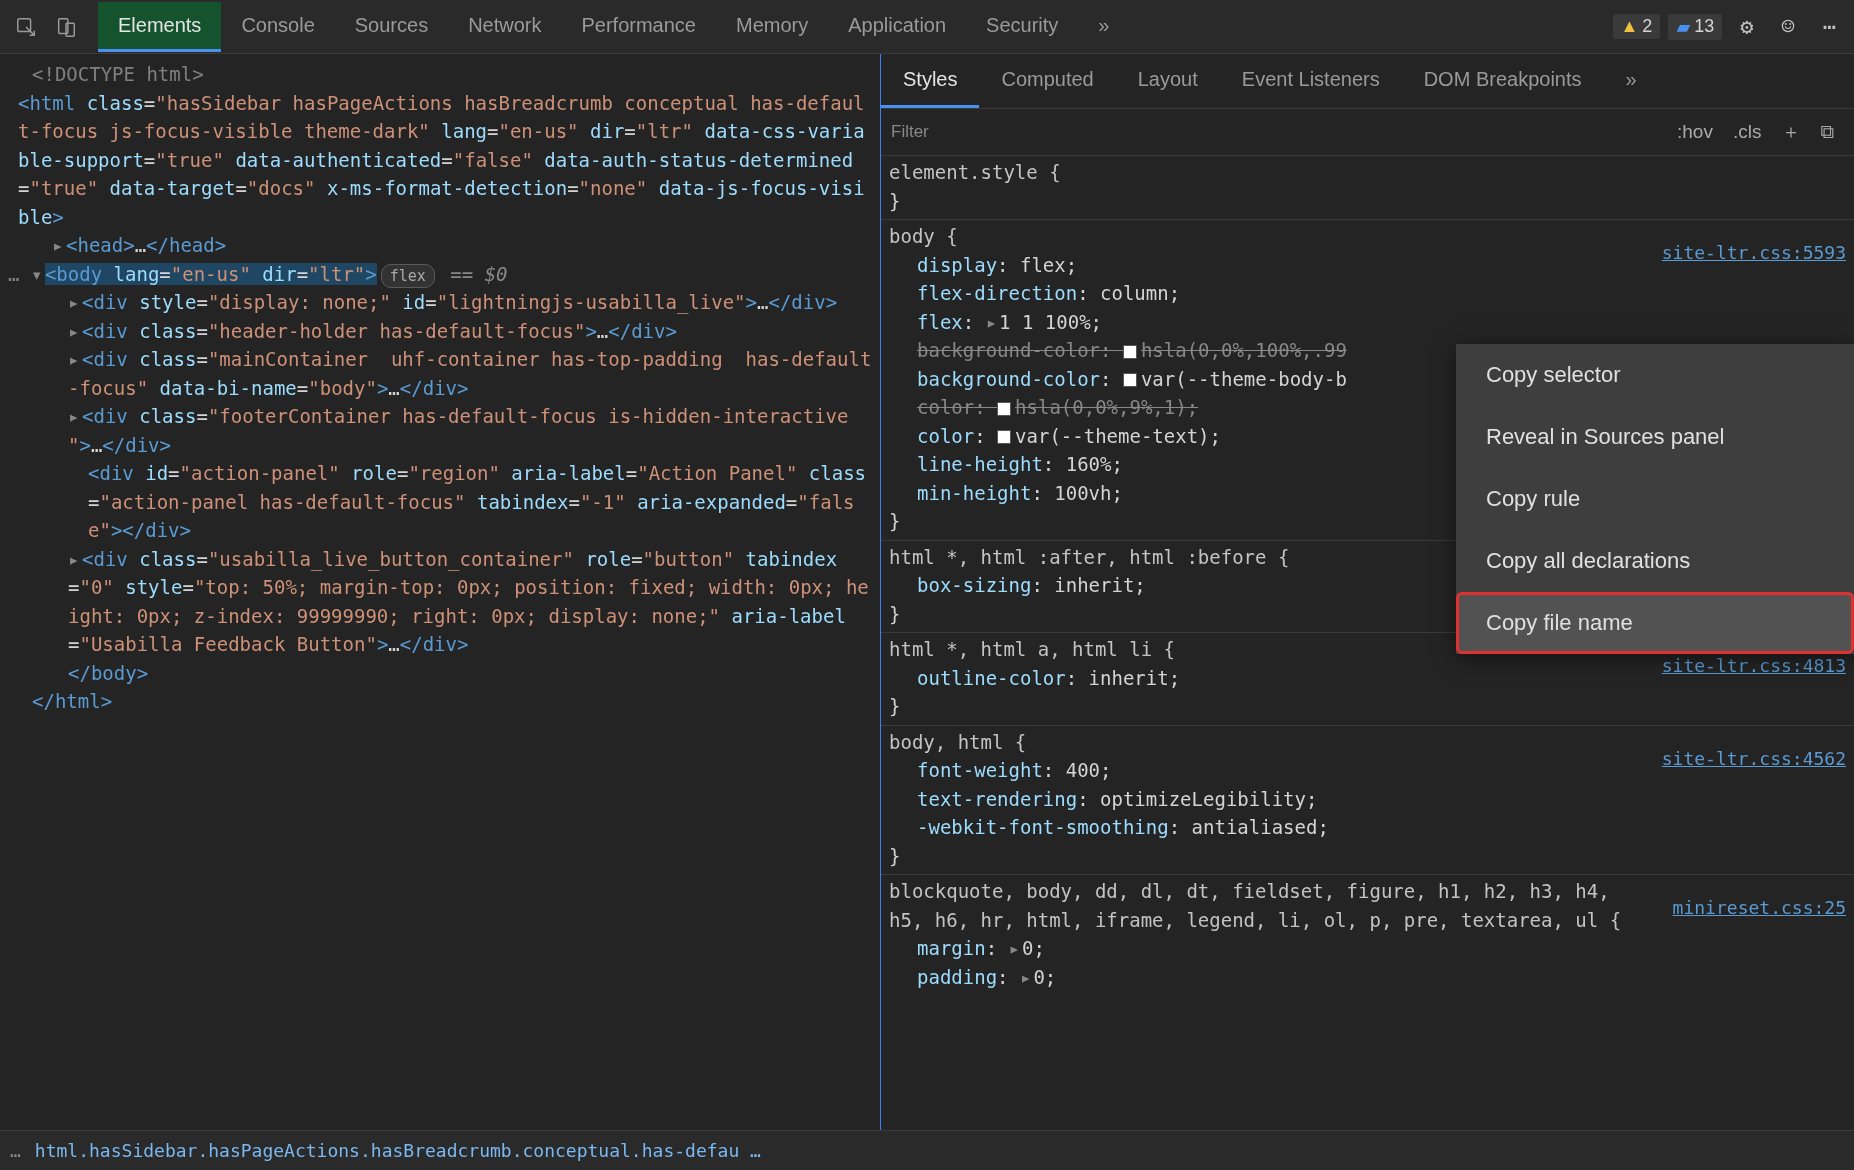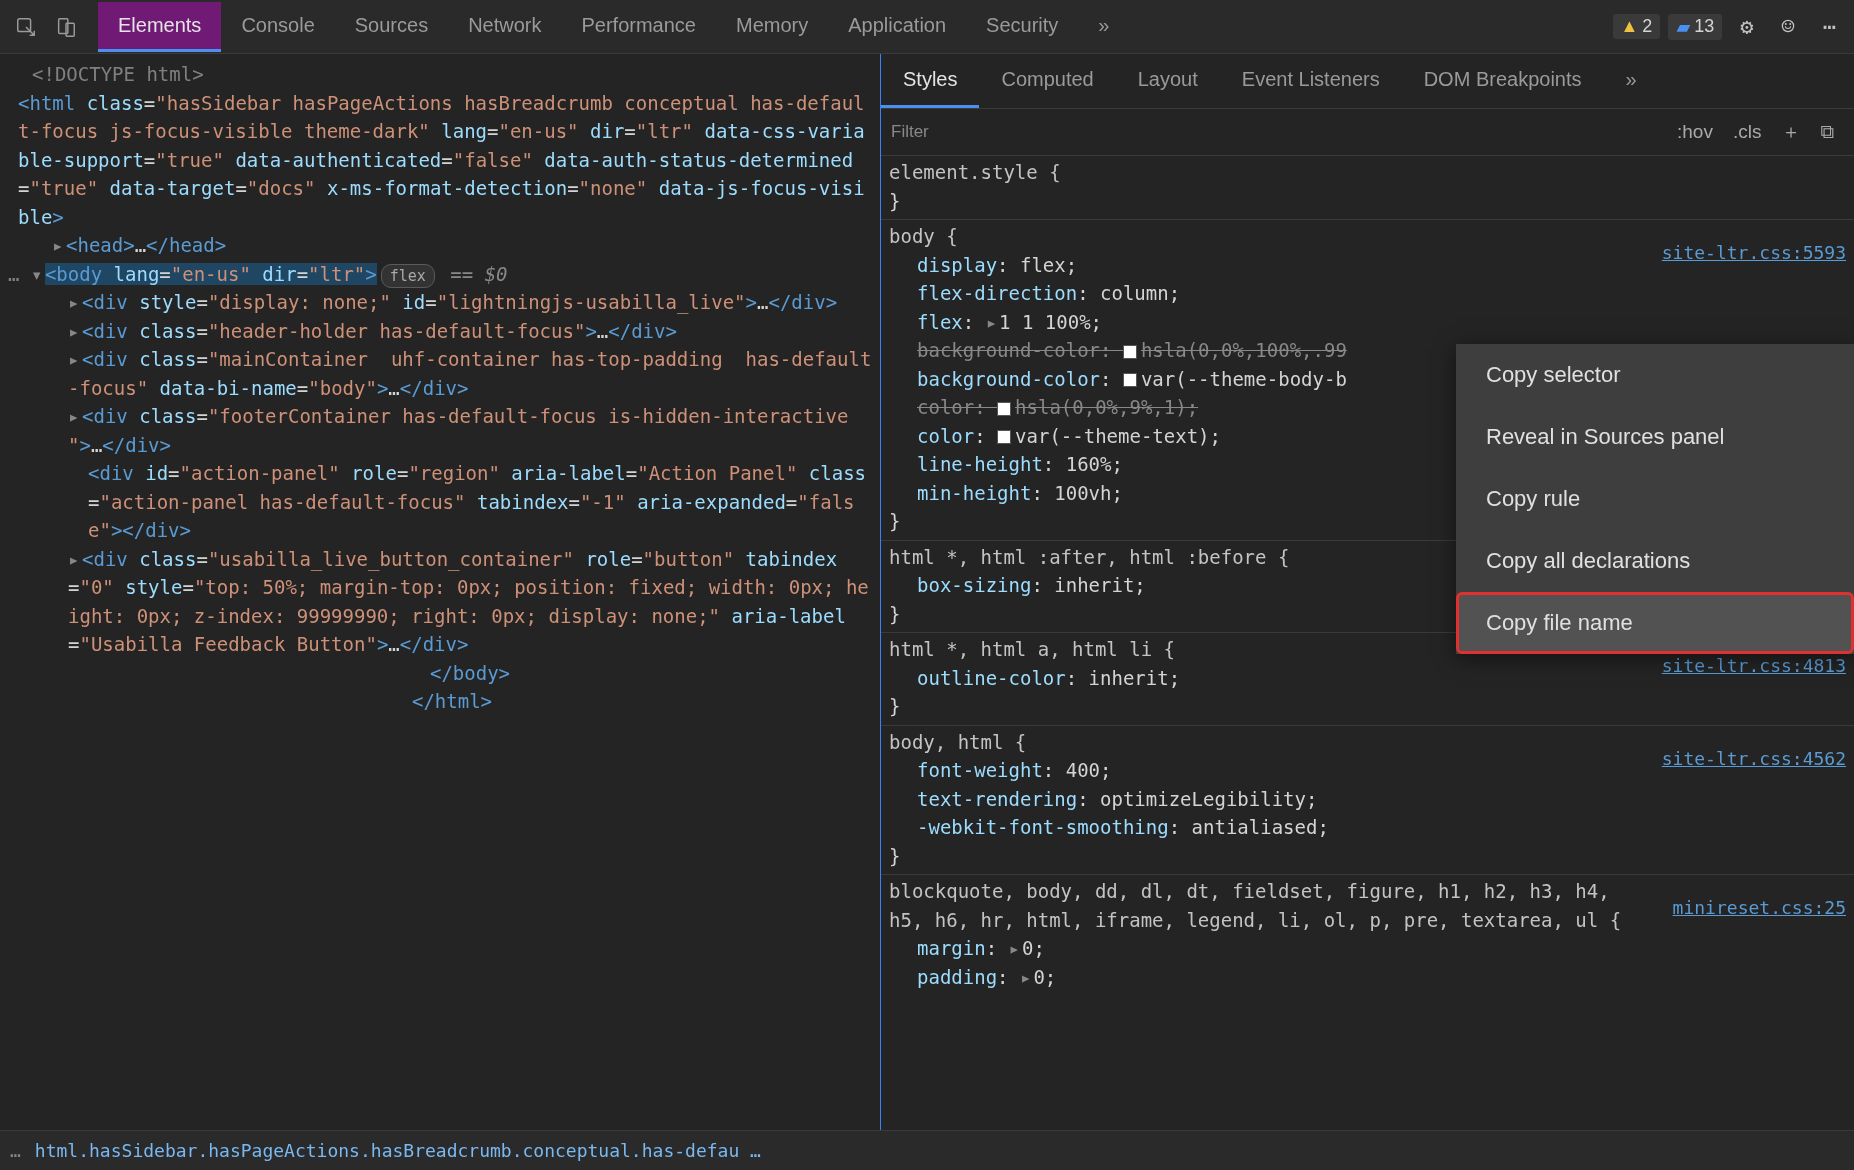--- a/index.html
+++ b/index.html
@@ -31,21 +31,21 @@
 .top-tab {
   padding: 12px 20px;
   color: #9a9a9a;
   cursor: pointer;
   font-family: -apple-system, BlinkMacSystemFont, "Segoe UI", sans-serif;
   font-size: 20px;
 }
 .top-tab.active {
   color: #e4e4e4;
   border-bottom: 3px solid #4a90f0;
-  background: #701a75;
+  background: #14532d;
 }
 .topbar-right {
   margin-left: auto;
   display: flex;
   align-items: center;
   gap: 8px;
 }
 .badge {
   display: flex; align-items: center;
   padding: 2px 8px;
@@ -66,21 +66,21 @@
   overflow: hidden;
   font-size: 19px;
   line-height: 1.5;
   padding: 6px 8px;
 }
 .dom-line { white-space: pre-wrap; word-break: break-all; }
 .dom-indent-1 { padding-left: 24px; }
 .dom-indent-2 { padding-left: 44px; }
 .dom-indent-3 { padding-left: 60px; }
 .dom-indent-4 { padding-left: 80px; }
-.tag { color: #5a9bd4; text-align: center; }
+.tag { color: #5a9bd4; }
 .attr-name { color: #9cdcfe; }
 .attr-val { color: #ce9178; }
 .comment { color: #808080; }
 .expander { color: #888; cursor: pointer; display: inline-block; width: 14px; }
 .body-selected {
   background: #1f4662;
   display: inline;
 }
 .flex-pill {
   display: inline-block;

